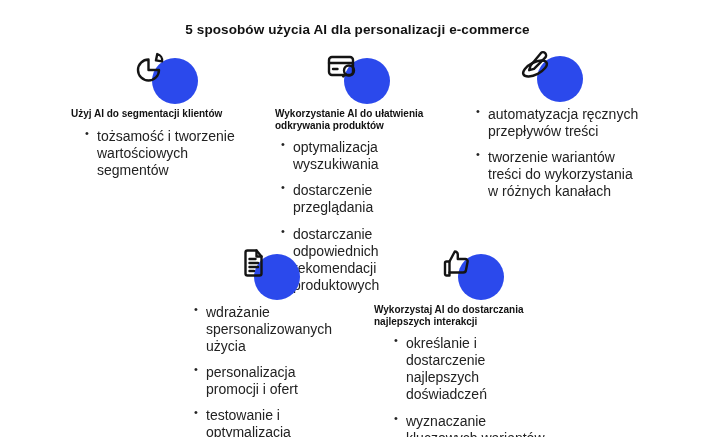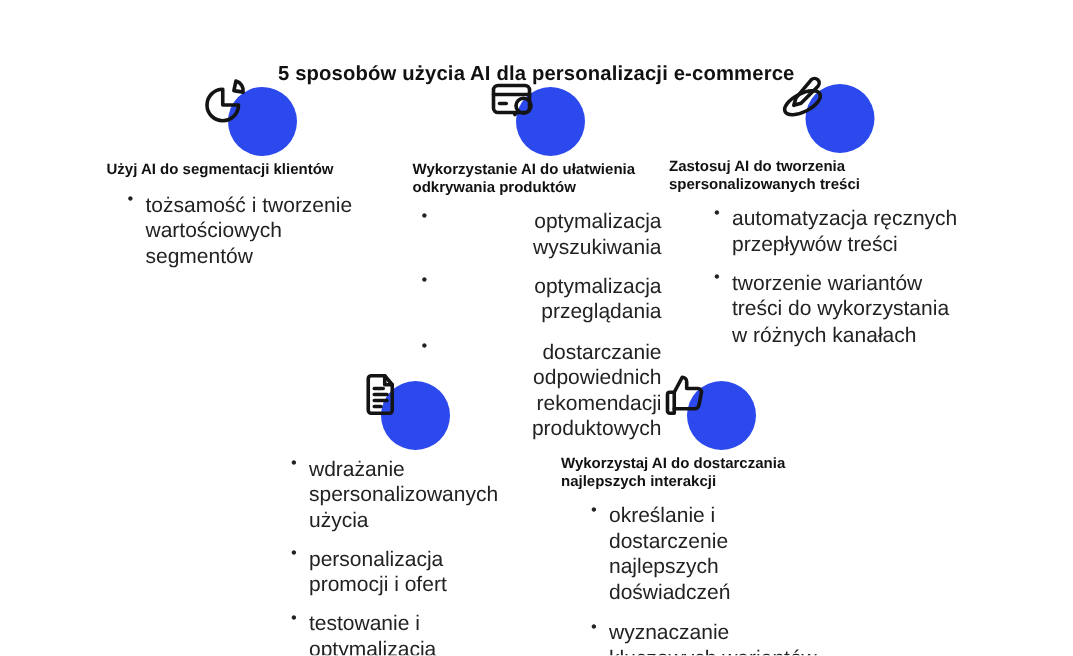--- a/index.html
+++ b/index.html
@@ -3,40 +3,40 @@
 <meta charset="utf-8">
 <style>
   html,body{margin:0;padding:0;background:#fff;}
   .canvas{
     position:relative;width:715px;height:437px;background:#ffffff;
     font-family:"Liberation Sans",sans-serif;color:#1c1c1c;overflow:hidden;
     --accent:#2b49ec;--stroke:#141414;
   }
   .title{
     position:absolute;top:22px;left:0;width:100%;text-align:center;
-    font-size:13.5px;font-weight:bold;color:#111;letter-spacing:.1px;margin-top:19px;
+    font-size:13.5px;font-weight:bold;color:#111;letter-spacing:.1px;
   }
   .card{position:absolute;}
   .icon-cluster{position:relative;width:64px;height:54px;margin:0 auto 4px;}
   .blue-circle{
     position:absolute;left:18px;top:8px;width:46px;height:46px;border-radius:50%;
     background:var(--accent);z-index:1;
   }
   .icon-svg{position:absolute;left:0;top:0;width:36px;height:36px;z-index:2;}
   .icon-svg *{stroke:var(--stroke);stroke-width:2.4;fill:none;stroke-linecap:round;stroke-linejoin:round;}
   .heading{
     text-align:left;font-weight:bold;font-size:10px;line-height:1.16;
     color:#111;margin:0 0 8px;
   }
   .bullets{list-style:none;margin:0;font-size:14px;line-height:1.22;color:#222;}
   .bullets li{position:relative;padding-left:12px;margin-bottom:9px;}
   .bullets li::before{content:"\2022";position:absolute;left:0;top:-1px;font-size:11px;color:#222;}
   
   .b1{padding:0 8px 0 14px;}
-  .b2{padding:0 0 0 6px;text-align:right;}
+  .b2{padding:0 0 0 6px;}
   .b3{padding:0 16px 0 30px;}
   .b4{padding:0 15px 0 24px;}
   .b5{padding:0 13px 0 20px;}
 </style>
 </head>
 <body>
 
 <div class="canvas" style="--accent: #2b49ec; --stroke: #141414; background: rgb(255, 255, 255);">
 
   <div class="title">5 sposobów użycia AI dla personalizacji e-commerce</div>
@@ -62,34 +62,33 @@
         <rect x="3" y="7" width="24" height="18" rx="3"></rect>
         <path d="M3 13 H27"></path>
         <path d="M7 19 H11.5"></path>
         <circle cx="23" cy="20.5" r="5"></circle>
         <path d="M19.6 24 L17.2 26.4"></path>
       </svg>
     </div>
     <div class="heading">Wykorzystanie AI do ułatwienia odkrywania produktów</div>
     <ul class="bullets b2">
         <li>optymalizacja wyszukiwania</li>
-        <li>optymalizacja przeglądania</li>
+        <li>dostarczenie przeglądania</li>
         <li>dostarczanie odpowiednich rekomendacji produktowych</li>
       </ul>
   </div>
 
   <div class="card" style="left:446px;top:48px;width:210px;">
     <div class="icon-cluster">
       <div class="blue-circle"></div>
       <svg class="icon-svg" viewBox="0 0 36 36">
         <ellipse cx="16" cy="20.5" rx="13" ry="6" transform="rotate(-27 16 20.5)"></ellipse>
         <path d="M21.8 5.2 a3.1 3.1 0 0 1 4.4 4.4 L15 20.8 l-4.8 1.4 1.4-4.8 Z"></path>
       </svg>
     </div>
-    <div class="heading">Zastosuj AI do tworzenia spersonalizowanych treści</div>
     <ul class="bullets b3">
         <li>automatyzacja ręcznych przepływów treści</li>
         <li>tworzenie wariantów treści do wykorzystania w różnych kanałach</li>
       </ul>
   </div>
 
   <div class="card" style="left:170px;top:246px;width:196px;">
     <div class="icon-cluster">
       <div class="blue-circle"></div>
       <svg class="icon-svg" viewBox="0 0 36 36">

